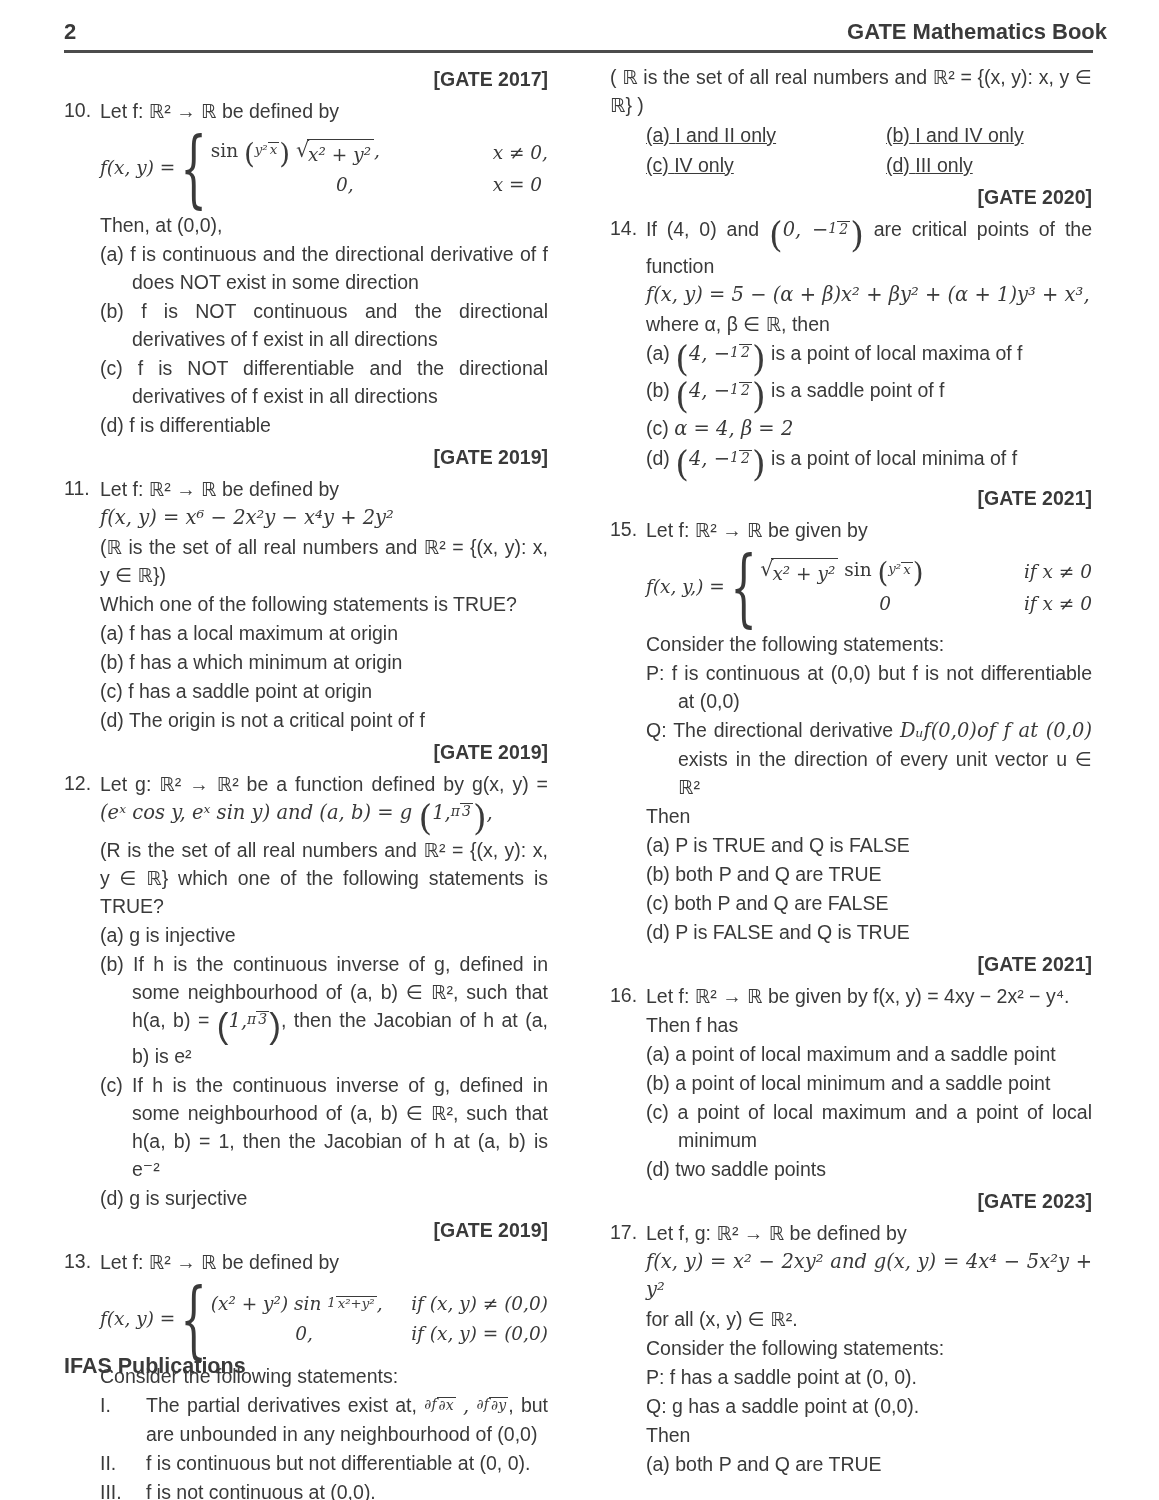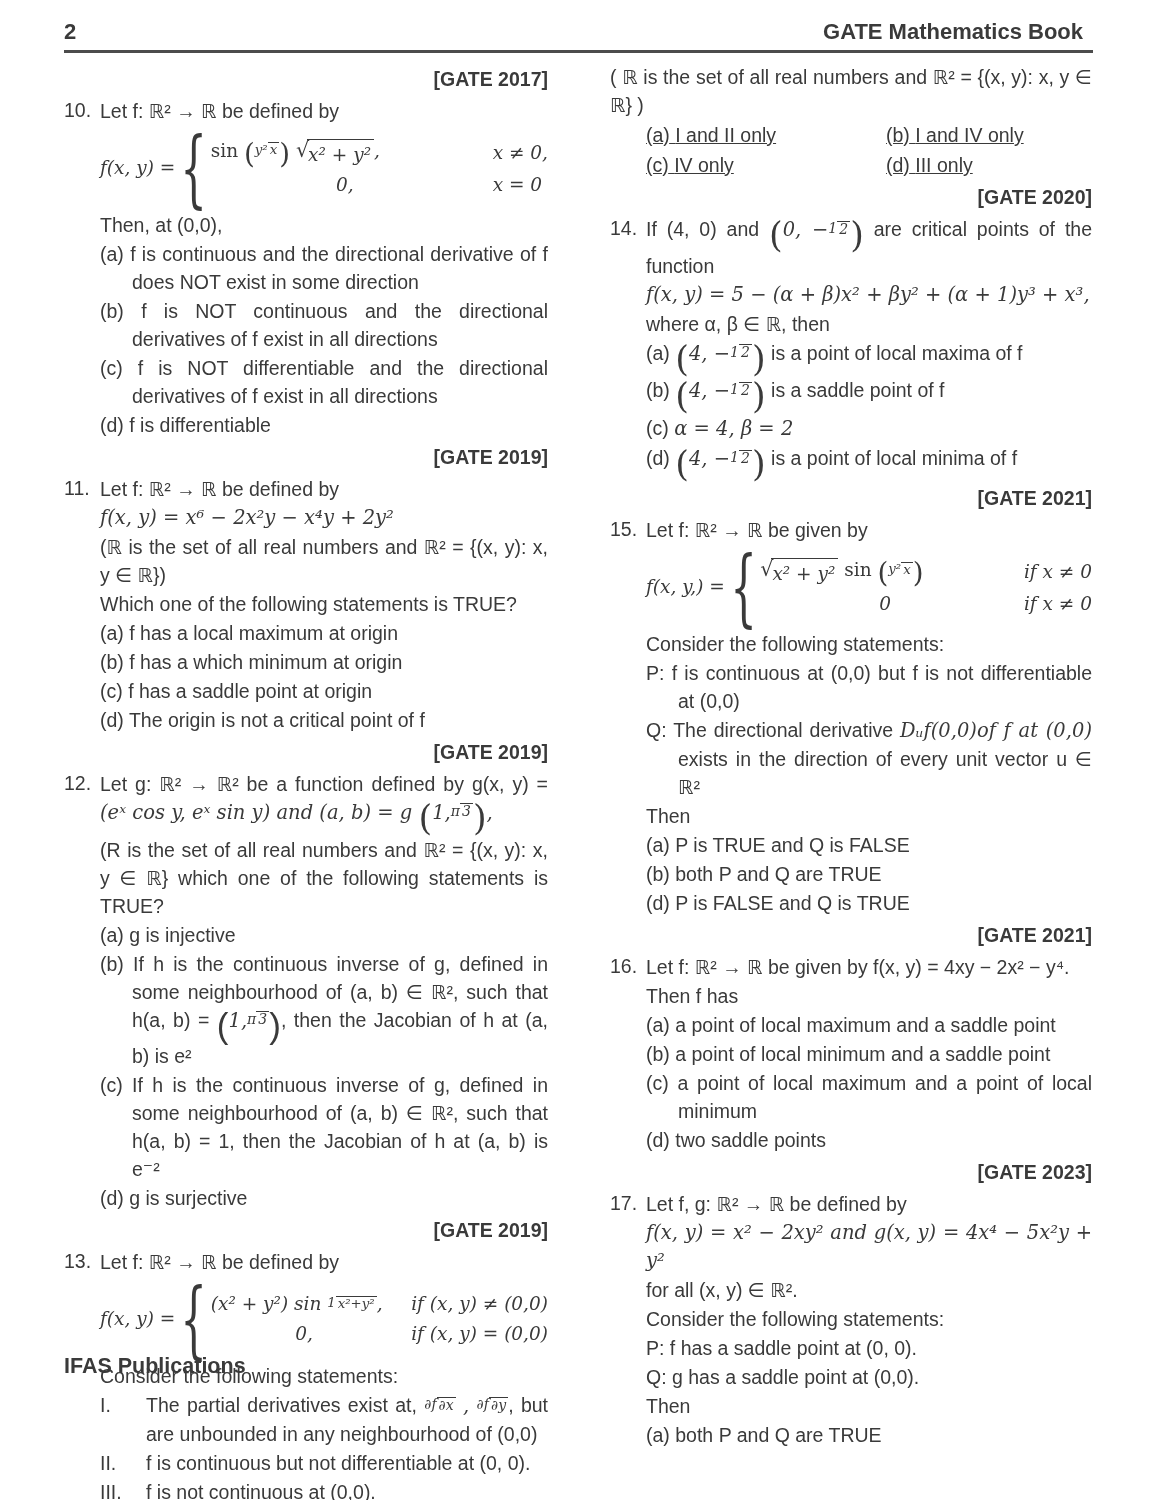--- a/index.html
+++ b/index.html
@@ -3,21 +3,21 @@
 <meta charset="utf-8">
 <style>
   html,body{margin:0;padding:0;}
   body{
     width:1159px;height:1500px;position:relative;overflow:hidden;
     background:#ffffff;color:#3a3a3a;
     font-family:"Liberation Sans","DejaVu Sans",sans-serif;
     font-size:19.5px;line-height:28px;
   }
   .hdr-num{position:absolute;left:64px;top:18px;font-weight:bold;font-size:22px;}
-  .hdr-title{position:absolute;right:76px;top:18px;font-weight:bold;font-size:22px;}
+  .hdr-title{position:absolute;right:52px;top:18px;font-weight:bold;font-size:22px;}
   .hdr-rule{position:absolute;left:64px;right:66px;top:50px;height:3px;background:#4c4c4c;}
   .col{position:absolute;top:62px;}
   .col-left{left:64px;width:484px;}
   .col-right{left:610px;width:482px;}
   .tag{text-align:right;font-weight:bold;margin:3px 0;}
   .q{display:flex;margin-top:2px;}
   .qnum{width:36px;flex-shrink:0;}
   .qbody{flex:1;min-width:0;}
   .line{margin:1px 0;}
   .jus{text-align:justify;}
@@ -225,20 +225,21 @@
           <span class="pw-expr center">0</span>
           <span class="pw-cond">if x ≠ 0</span>
         </span>
       </div>
       <div class="line">Consider the following statements:</div>
       <div class="pq"><span>P:</span> <span>f is continuous at (0,0) but f is not differentiable at (0,0)</span></div>
       <div class="pq"><span>Q:</span> <span>The directional derivative</span> <span class="fm">Dᵤf(0,0)of f at (0,0)</span> <span>exists in the direction of every unit vector u ∈ ℝ²</span></div>
       <div class="line">Then</div>
       <div class="opt"><span>(a)</span> <span>P is TRUE and Q is FALSE</span></div>
       <div class="opt"><span>(b)</span> <span>both P and Q are TRUE</span></div>
+      <div class="opt"><span>(c)</span> <span>both P and Q are FALSE</span></div>
       <div class="opt"><span>(d)</span> <span>P is FALSE and Q is TRUE</span></div>
     </div>
   </div>
 
   <div class="tag">[GATE 2021]</div>
 
   <div class="q">
     <div class="qnum">16.</div>
     <div class="qbody">
       <div class="line jus">Let f: ℝ² → ℝ be given by f(x, y) = 4xy − 2x² − y⁴.</div>

